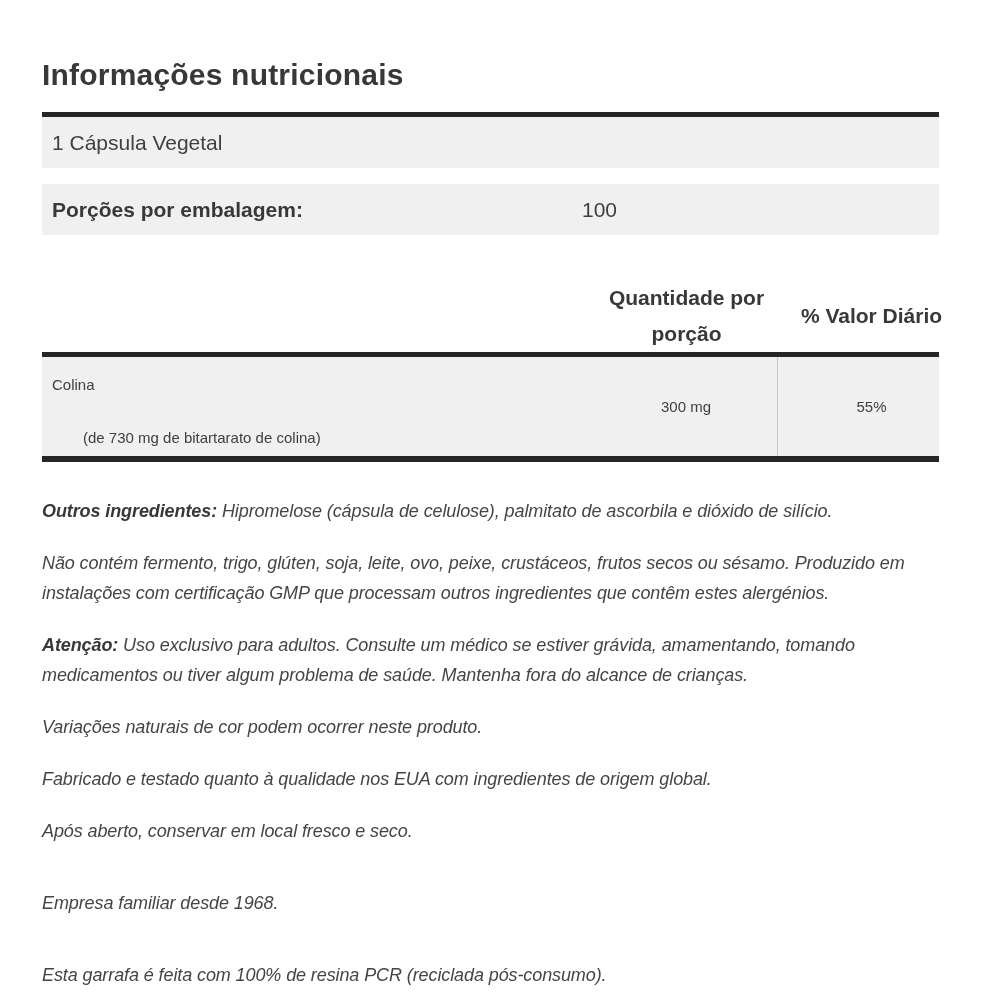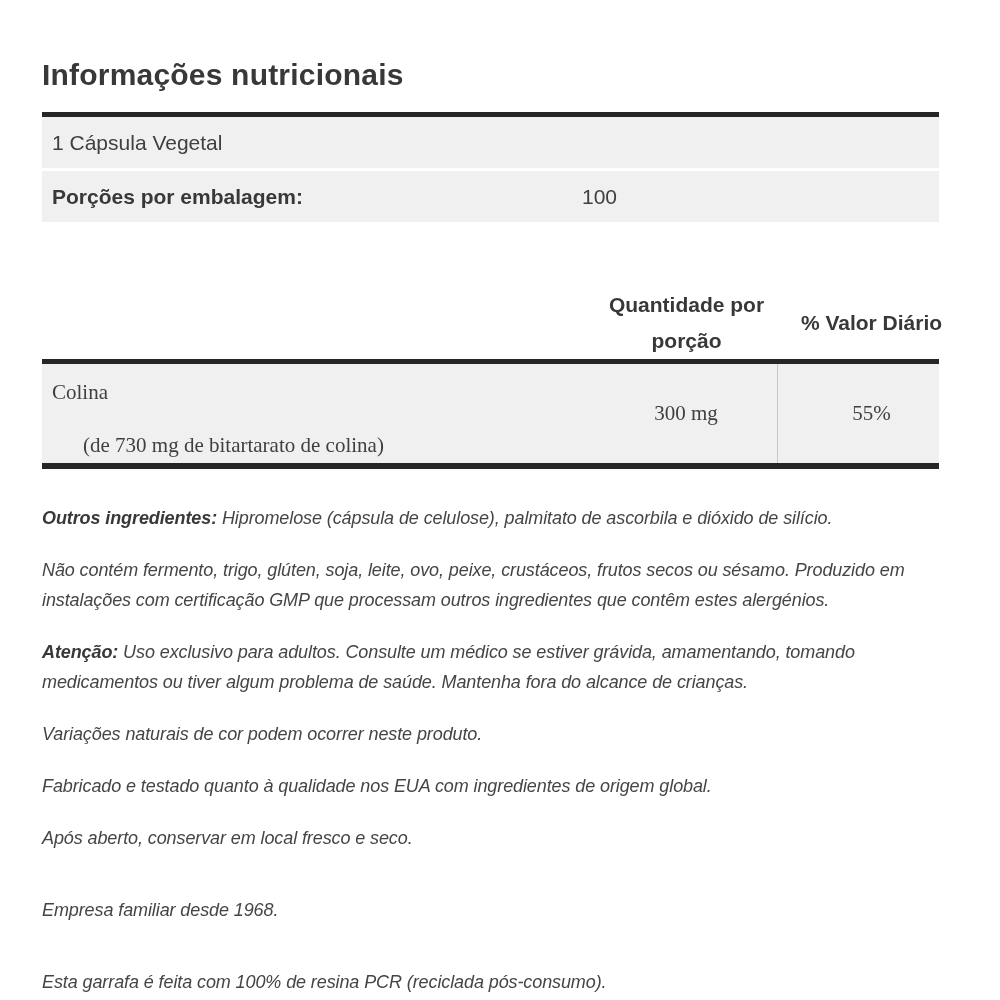--- a/index.html
+++ b/index.html
@@ -19,31 +19,31 @@
   .rule { height: 5px; background: var(--rule, #262626); }
   .rule-top { margin-top: 19px; }
   .rule-mid { margin-top: 0; }
   .rule-bottom { height: 6px; }
 
   .serving-row {
     display: flex; align-items: center;
     background: var(--table_bg, #f0f0f0);
     height: 51px; font-size: 21px; padding-left: 10px;
   }
-  .serving-row + .serving-row { margin-top: 3px; }
+  .serving-row + .serving-row { margin-top: 16px; }
   .serving-row .label { font-weight: 700; color: var(--heading_text, #383838); width: 530px; flex: none; }
   .serving-row .value { color: var(--value_text, #404040); }
 
   .nut-grid { display: grid; grid-template-columns: 553px 183px 187px; }
 
-  .nut-header { margin-top: 65px; font-weight: 700; font-size: 21px; color: var(--heading_text, #383838); }
+  .nut-header { margin-top: 45px; font-weight: 700; font-size: 21px; color: var(--heading_text, #383838); }
   .nut-header .col-amount { text-align: center; line-height: 36px; }
   .nut-header .col-dv { text-align: center; align-self: center; }
 
-  .nut-row { background: var(--table_bg, #f0f0f0); min-height: 89px; font-size: 21px; color: var(--value_text, #404040); font-family: Liberation Serif, serif; }
+  .nut-row { background: var(--table_bg, #f0f0f0); min-height: 89px; font-size: 15px; color: var(--value_text, #404040); }
   .nut-row .cell-name { padding: 10px 0 0 10px; line-height: 36px; }
   .nut-row .cell-name .detail { padding-left: 31px; margin-top: 17px; }
   .nut-row .cell-amount {
     display: flex; align-items: center; justify-content: center;
     border-right: 1px solid var(--cell_divider, #c8c8c8);
   }
   .nut-row .cell-dv { display: flex; align-items: center; justify-content: center; }
 
   .para { font-size: 18px; line-height: 30px; letter-spacing: -0.1px; margin-top: 22px; color: var(--body_text, #454545); font-style: italic; }
   .para.first { margin-top: 34px; }

